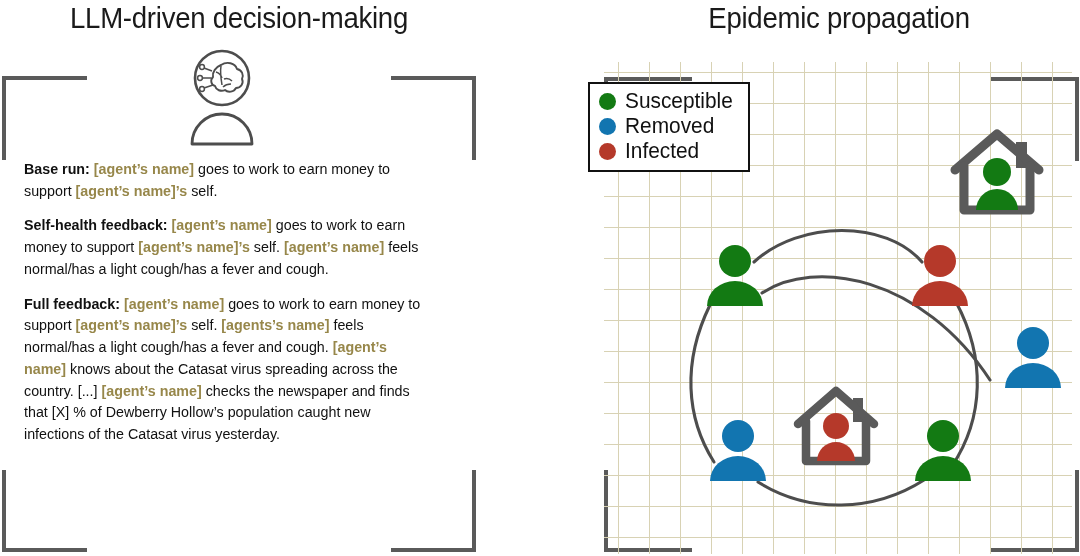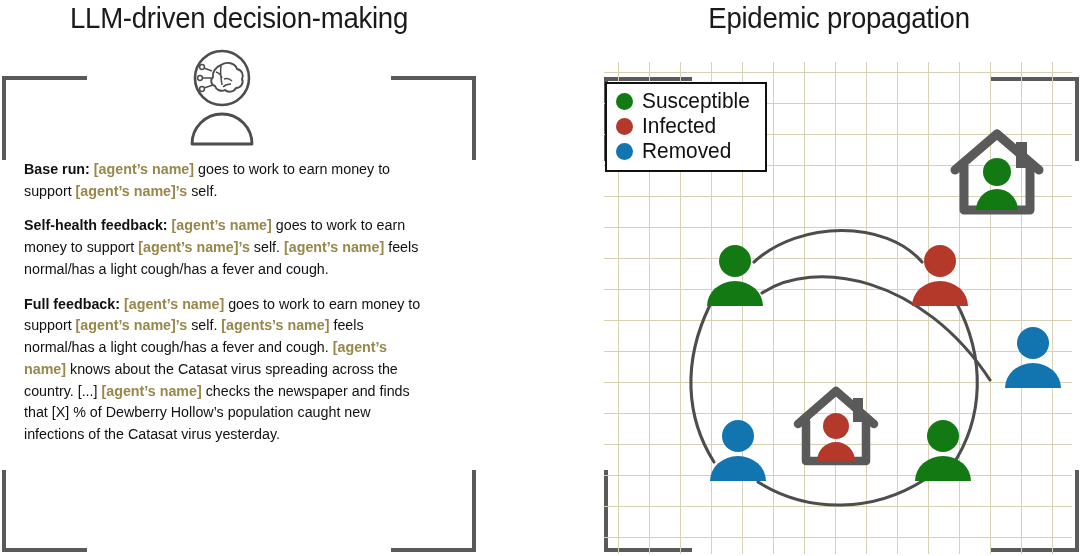--- a/index.html
+++ b/index.html
@@ -65,21 +65,21 @@
   }
   #label-decision { top: 48px; left: 0; }
   #label-feedback { top: 205px; left: 0; }
 
   
   #epi { position: absolute; left: 604px; top: 62px; width: 468px; height: 492px; }
   #epi-grid { position: absolute; left: 0; top: 0; width: 468px; height: 492px; }
 
   
   #legend {
-    position: absolute; left: 605px; top: 82px;
+    position: absolute; left: 588px; top: 82px;
     background: #ffffff;
     border: 2.5px solid #111;
     padding: 5px 12px 6px 9px;
     z-index: 9;
   }
   .legend-row { display: flex; align-items: center; height: 25px; }
   .legend-dot { width: 17px; height: 17px; border-radius: 50%; flex: 0 0 auto; }
   .legend-text {
     margin-left: 9px;
     font-family: "Liberation Sans", sans-serif;
@@ -245,22 +245,22 @@
       </svg>
     </div>
   </div>
 
   <div id="legend">
     <div class="legend-row">
       <span class="legend-dot" style="background:#137A13"></span>
       <span class="legend-text">Susceptible</span>
     </div>
     <div class="legend-row">
+      <span class="legend-dot" style="background:#1275B0"></span>
+      <span class="legend-text">Removed</span>
+    </div>
+    <div class="legend-row">
       <span class="legend-dot" style="background:#B5392A"></span>
       <span class="legend-text">Infected</span>
     </div>
-    <div class="legend-row">
-      <span class="legend-dot" style="background:#1275B0"></span>
-      <span class="legend-text">Removed</span>
-    </div>
   </div>
 
 </div>
 
 </body></html>

